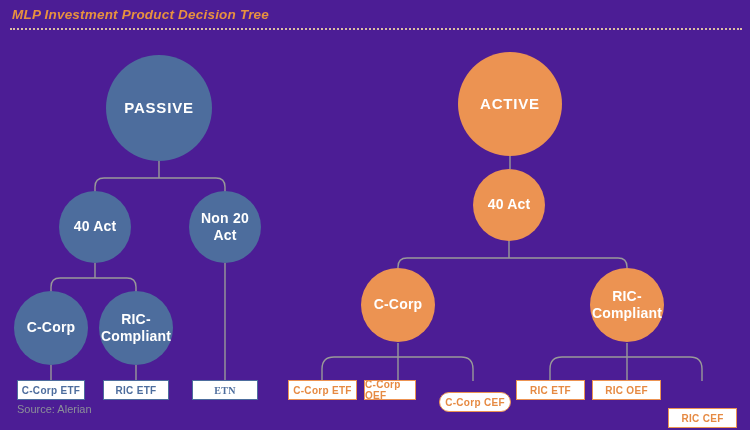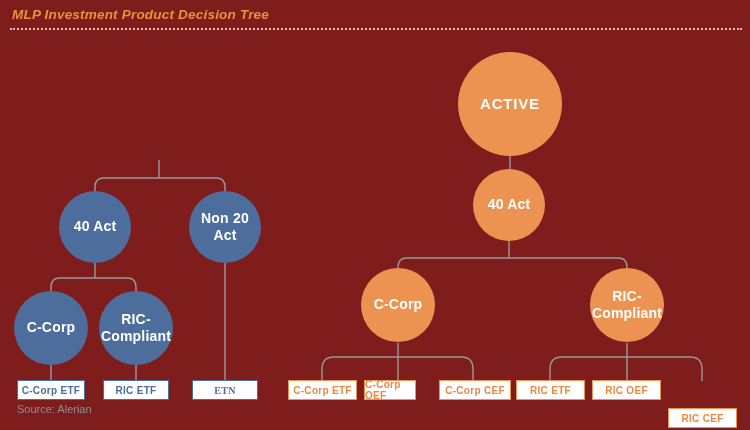--- a/index.html
+++ b/index.html
@@ -1,21 +1,21 @@
 <!DOCTYPE html>
 <html><head>
 <meta charset="utf-8">
 <style>
   * { margin: 0; padding: 0; box-sizing: border-box; }
   html, body { background: #ffffff; }
   .stage {
     position: relative;
     width: 750px;
     height: 430px;
-    background: #7f1d1d;
+    background: #4c1d95;
     font-family: "Liberation Sans", sans-serif;
     overflow: hidden;
   }
   .title {
     position: absolute;
     left: 12px;
     top: 7px;
     font-size: 13.5px;
     font-weight: bold;
     font-style: italic;
@@ -89,40 +89,41 @@
       M136 365 V381
       M510 156 V169
       M509 241 V258
       M398 268 V267 Q398 258 407 258 H618 Q627 258 627 267 V268
       M322 381 V369 Q322 357 334 357 H461 Q473 357 473 369 V381
       M398 343 V381
       M550 381 V369 Q550 357 562 357 H690 Q702 357 702 369 V381
       M627 343 V381"></path>
   </svg>
 
+  <div class="node blue root" style="left:106px; top:55px; width:106px; height:106px;">PASSIVE</div>
 
   <div class="node blue mid" style="left:59px; top:191px; width:72px; height:72px;">40 Act</div>
   <div class="node blue mid" style="left:189px; top:191px; width:72px; height:72px;">Non 20 Act</div>
 
   <div class="node blue mid" style="left:14px; top:291px; width:74px; height:74px;">C-Corp</div>
   <div class="node blue mid" style="left:99px; top:291px; width:74px; height:74px;">RIC-Compliant</div>
 
   <div class="leaf blue" style="left:17px; top:380px; width:68px;">C-Corp ETF</div>
   <div class="leaf blue" style="left:103px; top:380px; width:66px;">RIC ETF</div>
   <div class="leaf blue" style="left:192px; top:380px; width:66px;font-family:Liberation Serif, serif;">ETN</div>
 
   <div class="node orange root" style="left:458px; top:52px; width:104px; height:104px;text-align:center;">ACTIVE</div>
 
   <div class="node orange mid" style="left:473px; top:169px; width:72px; height:72px;">40 Act</div>
 
   <div class="node orange mid" style="left:361px; top:268px; width:74px; height:74px;">C-Corp</div>
   <div class="node orange mid" style="left:590px; top:268px; width:74px; height:74px;">RIC-Compliant</div>
 
   <div class="leaf orange" style="left:288px; top:380px; width:69px;">C-Corp ETF</div>
   <div class="leaf orange" style="left:364px; top:380px; width:52px;">C-Corp OEF</div>
-  <div class="leaf orange" style="left:439px; top:380px; width:72px;">C-Corp CEF</div>
+  <div class="leaf orange" style="left:439px; top:392px; width:72px;border-radius:10px;">C-Corp CEF</div>
   <div class="leaf orange" style="left:516px; top:380px; width:69px;">RIC ETF</div>
   <div class="leaf orange" style="left:592px; top:380px; width:69px;">RIC OEF</div>
   <div class="leaf orange" style="left:668px; top:380px; width:69px;margin-top:28px;">RIC CEF</div>
 
   <div class="source-note">Source: Alerian</div>
 
 </div>
 
 </body></html>

